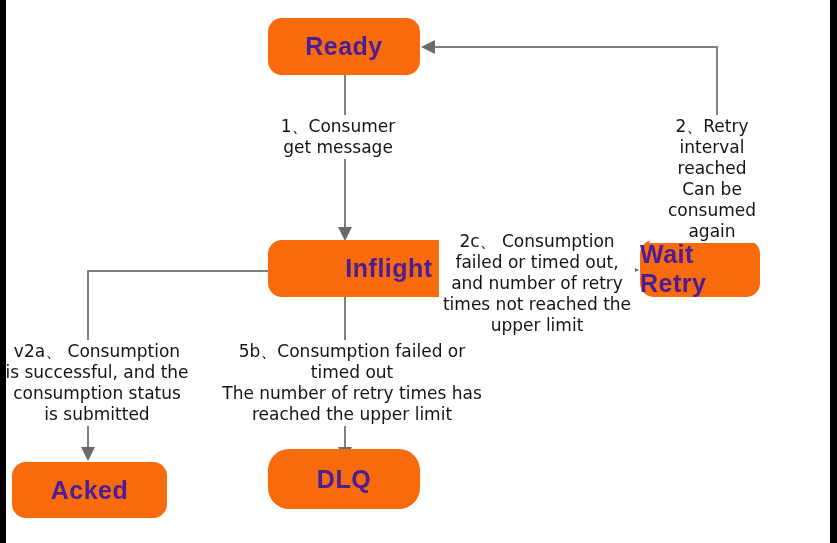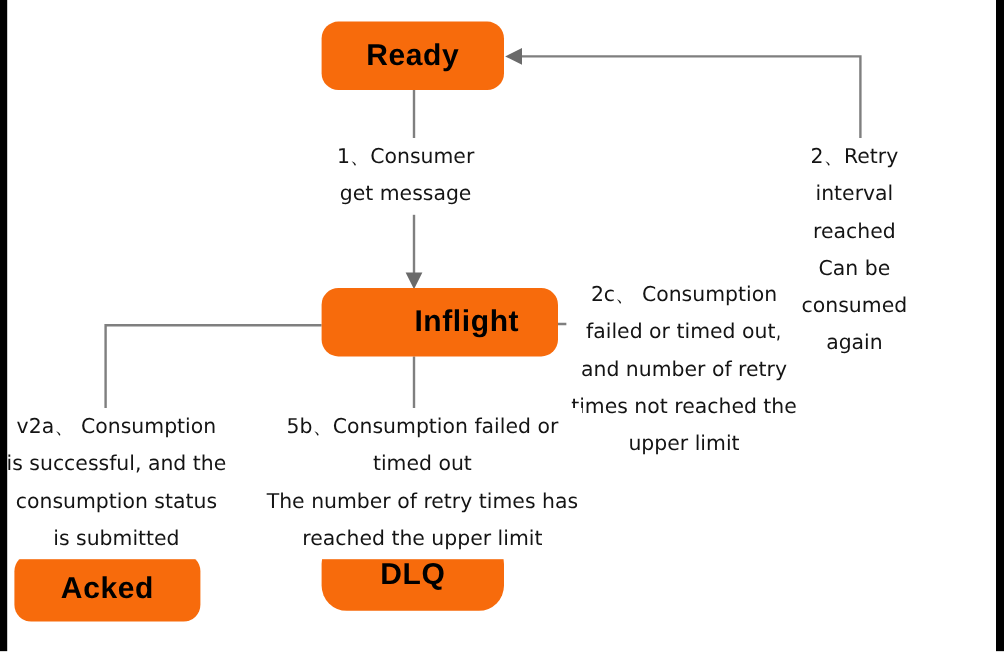--- a/index.html
+++ b/index.html
@@ -27,45 +27,45 @@
   }
   .connector-layer path { fill: none; stroke-width: 2px; }
 
   .node {
     position: absolute;
     background: #F76B0C;
     border-radius: 14px;
     display: flex;
     align-items: center;
     justify-content: center;
-    color: #000000;
+    color: #4c1d95;
     font-family: "Liberation Sans", sans-serif;
     font-weight: bold;
     font-size: 25px;
     letter-spacing: 0.5px;
   }
   .node-ready    { left: 268px; top: 18px;  width: 152px; height: 57px; }
   .node-inflight { left: 268px; top: 240px; width: 152px; height: 57px; padding-left: 45px; }
   .node-waitretry{ left: 640px; top: 240px; width: 120px; height: 57px; }
   .node-acked    { left: 12px;  top: 462px; width: 155px; height: 56px; }
   .node-dlq      { left: 268px; top: 449px; width: 152px; height: 60px; border-radius: 21px; }
 
   .edge-label {
     position: absolute;
     transform: translateX(-50%);
     background: #ffffff;
     color: #141414;
     font-size: 17px;
-    line-height: 31px;
+    line-height: 21px;
     text-align: center;
     white-space: pre-line;
     padding: 1px 4px;
   }
   .label-1  { left: 338px; top: 115px; }
-  .label-2c { left: 537px; top: 230px; margin-left: 33px; }
+  .label-2c { left: 537px; top: 230px; }
   .label-3  { left: 712px; top: 115px; }
   .label-2a { left: 97px;  top: 340px; }
   .label-2b { left: 352px; top: 340px; }
 </style>
 </head>
 <body>
 
 <div class="canvas">
 
   <svg class="connector-layer" viewBox="0 0 837 543" xmlns="http://www.w3.org/2000/svg">

